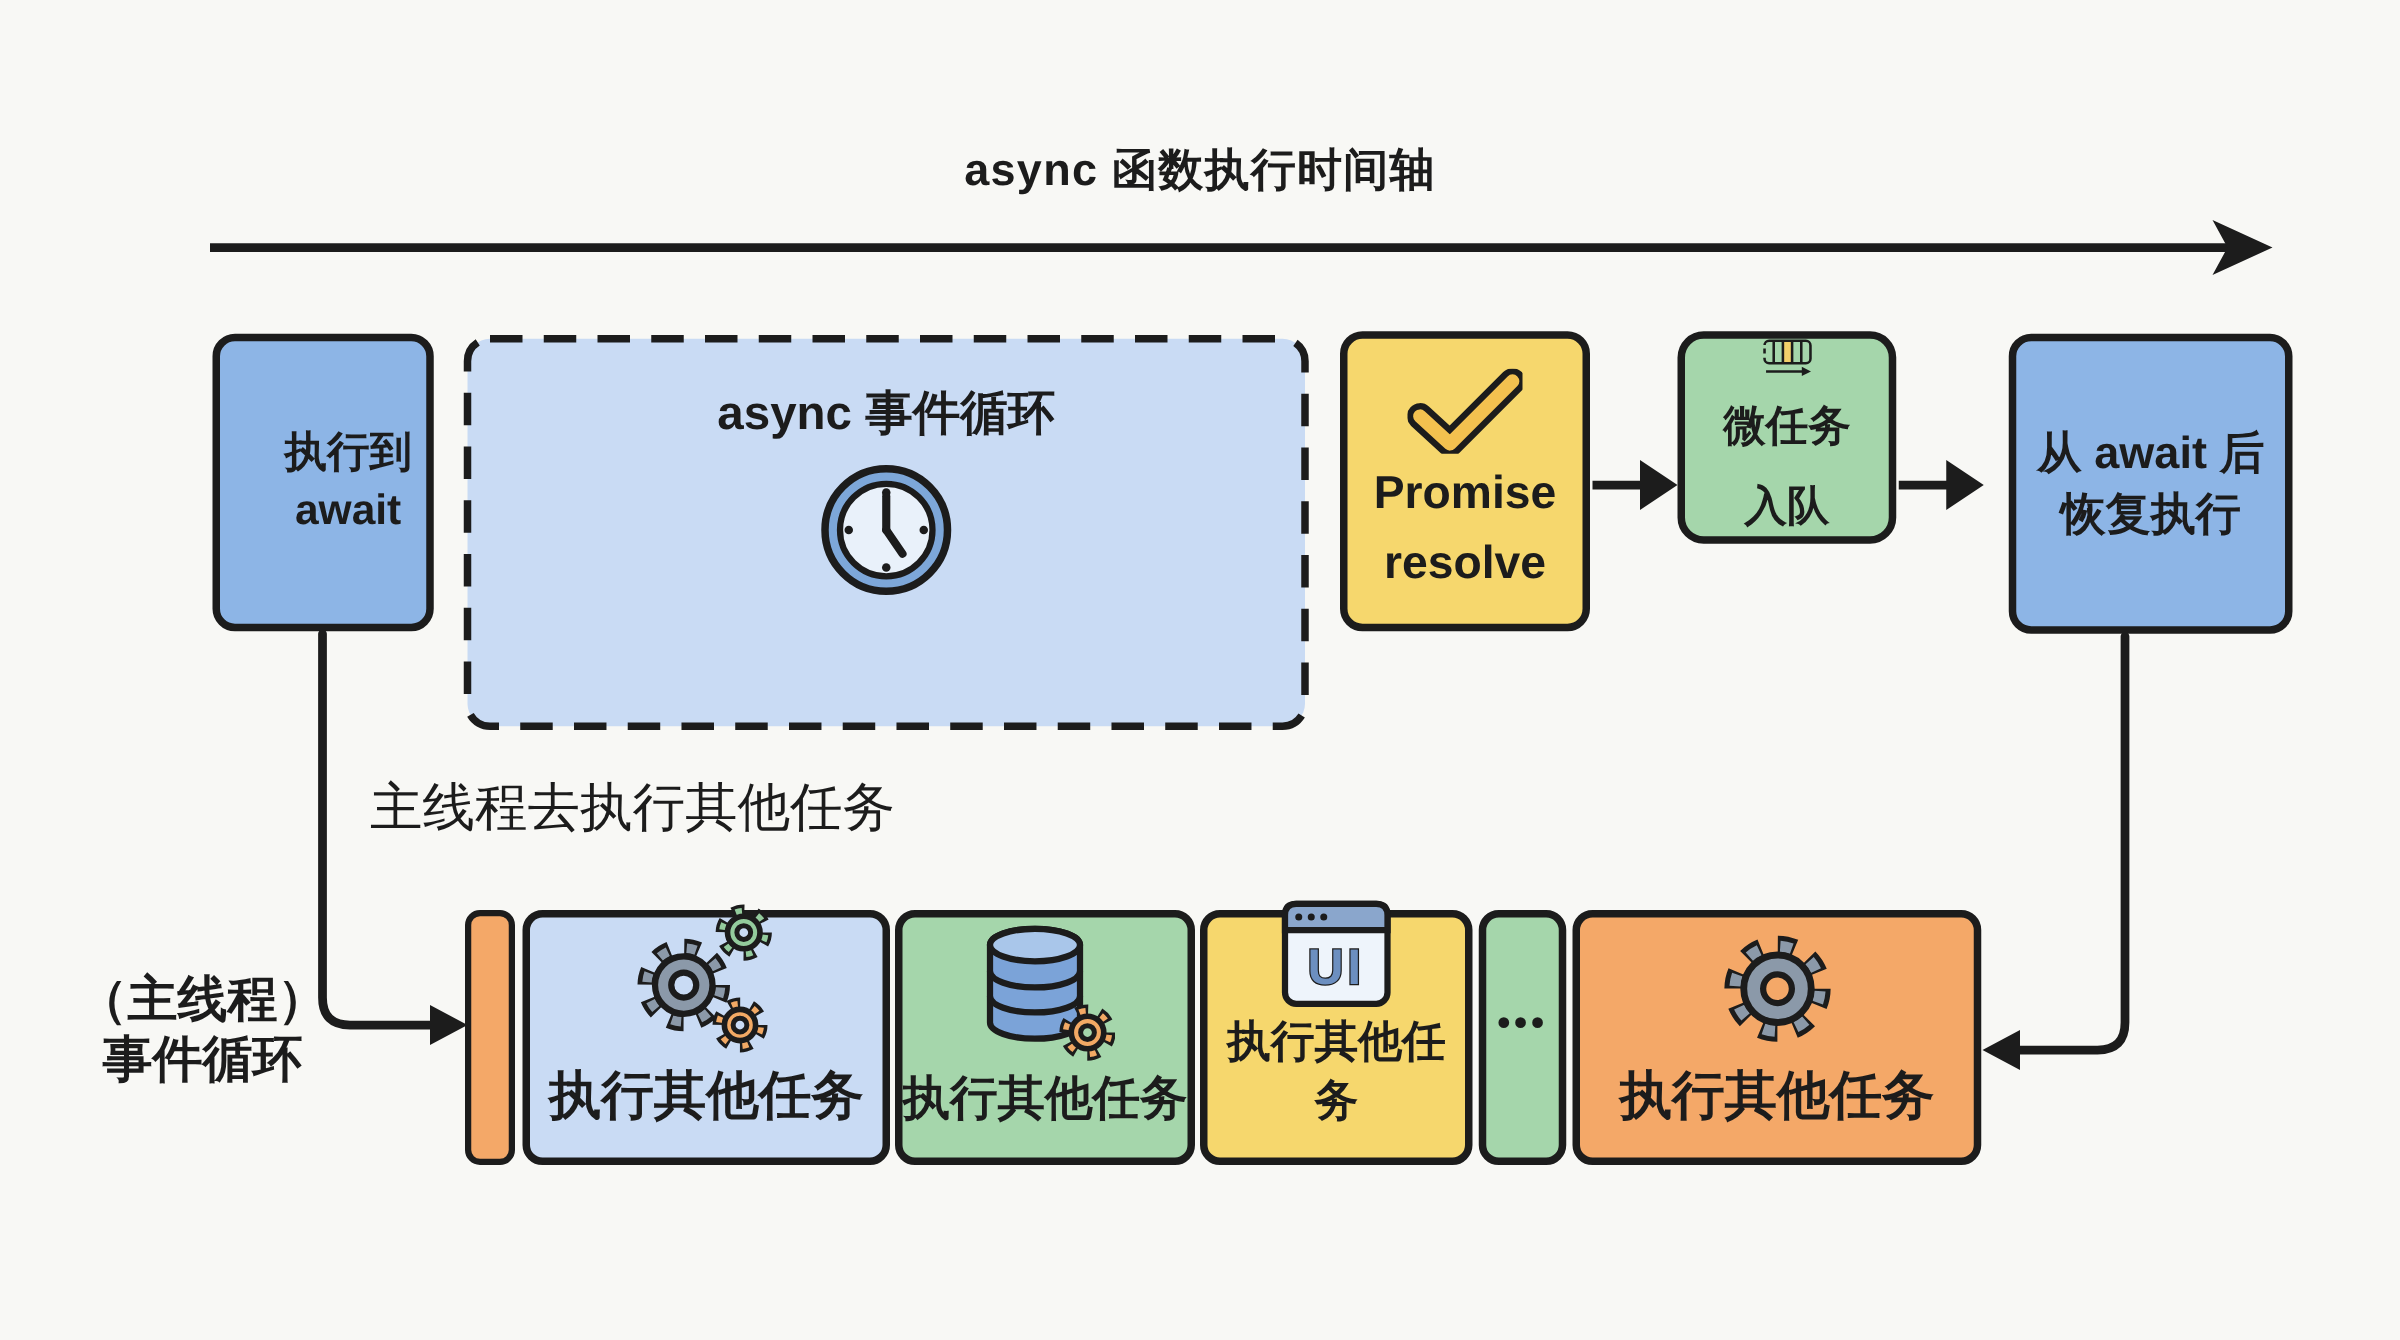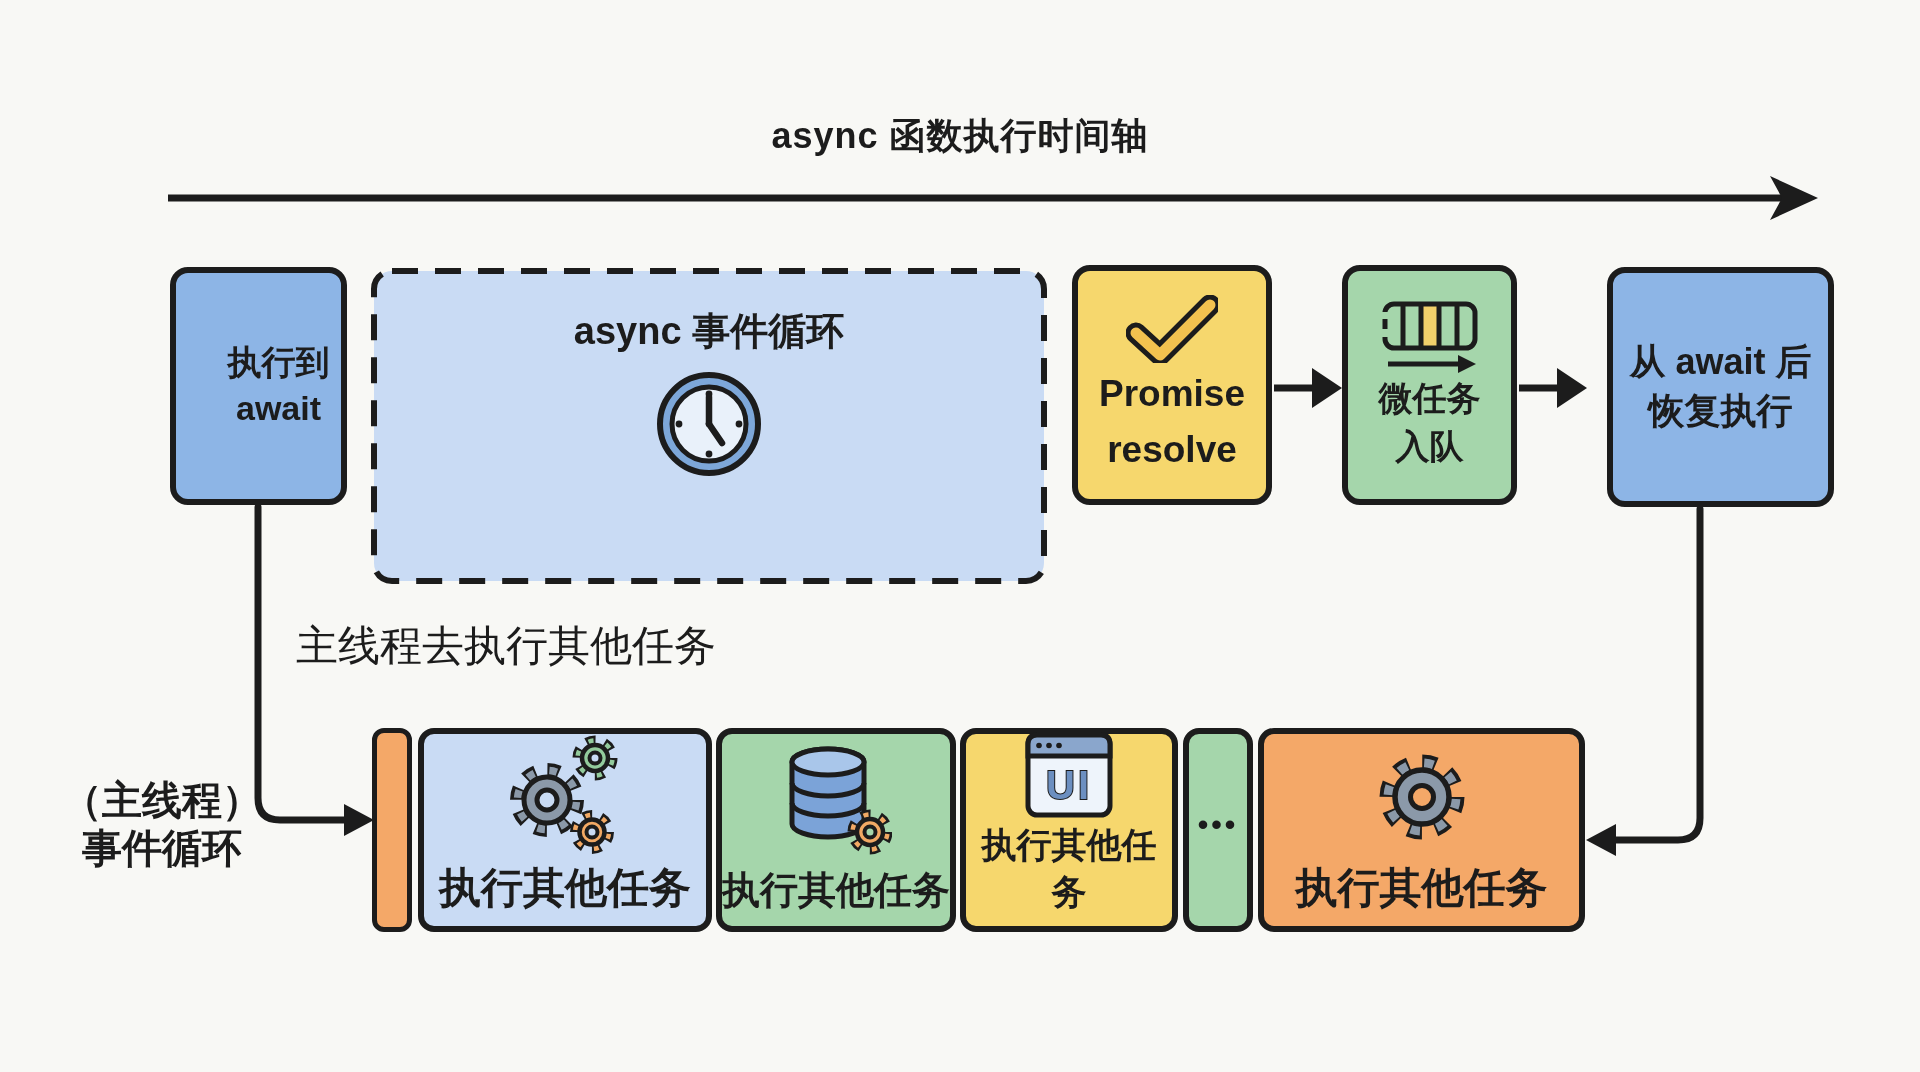--- a/index.html
+++ b/index.html
@@ -16,37 +16,37 @@
   }
   .overlay-svg{left:0;top:0;width:1920px;height:1072px;pointer-events:none;}
   
   .node{
     box-sizing:border-box;border:6px solid #1c1c1c;border-radius:18px;
     display:flex;flex-direction:column;align-items:center;justify-content:center;
     text-align:center;font-weight:700;line-height:1.35;
   }
   .node-start{left:170px;top:267px;width:177px;height:238px;background:#8db5e6;font-size:34px;padding-left:40px;}
   .node-resolve{left:1072px;top:265px;width:200px;height:240px;background:#f6d76d;font-size:37px;gap:6px;}
-  .node-microtask{left:1342px;top:265px;width:175px;height:240px;background:#a5d6ab;font-size:34px;gap:2px;}
+  .node-microtask{left:1342px;top:265px;width:175px;height:170px;background:#a5d6ab;font-size:34px;gap:18px;border-radius:21px;}
   .node-resume{left:1587px;top:267px;width:227px;height:240px;background:#8db5e6;font-size:36px;margin-left:20px;}
   .node-paused{
     left:370px;top:267px;width:678px;height:318px;box-sizing:border-box;
     text-align:center;font-weight:700;
   }
   .paused-content{position:relative;z-index:2;padding-top:38px;font-size:38px;line-height:1.4;}
   .paused-clock{position:relative;z-index:2;margin-top:10px;}
   
   .note{left:296px;top:618px;font-size:42px;font-weight:400;}
   .event-loop{left:52px;top:776px;width:220px;text-align:center;font-size:40px;font-weight:700;line-height:1.2;}
   
   .task{
     box-sizing:border-box;border:6px solid #1c1c1c;border-radius:16px;
     top:728px;height:204px;
     display:flex;flex-direction:column;align-items:center;justify-content:flex-end;
-    font-weight:700;text-align:center;padding-bottom:10px;
+    font-weight:700;text-align:center;padding-bottom:22px;
   }
   .task .icon-wrap{flex:1;display:flex;align-items:center;justify-content:center;}
   .task-sliver{left:372px;width:40px;background:#f4a868;border-radius:12px;border-width:5px;}
   .task-blue{left:418px;width:294px;background:#c9dbf4;font-size:42px;}
   .task-green{left:716px;width:240px;background:#a5d6ab;font-size:38px;}
   .task-yellow{left:960px;width:218px;background:#f6d76d;font-size:35px;}
   .task-dots{left:1183px;width:70px;background:#a5d6ab;justify-content:center;font-size:30px;letter-spacing:3px;}
   .task-orange{left:1258px;width:327px;background:#f4a868;font-size:42px;}
 </style>
 </head>

